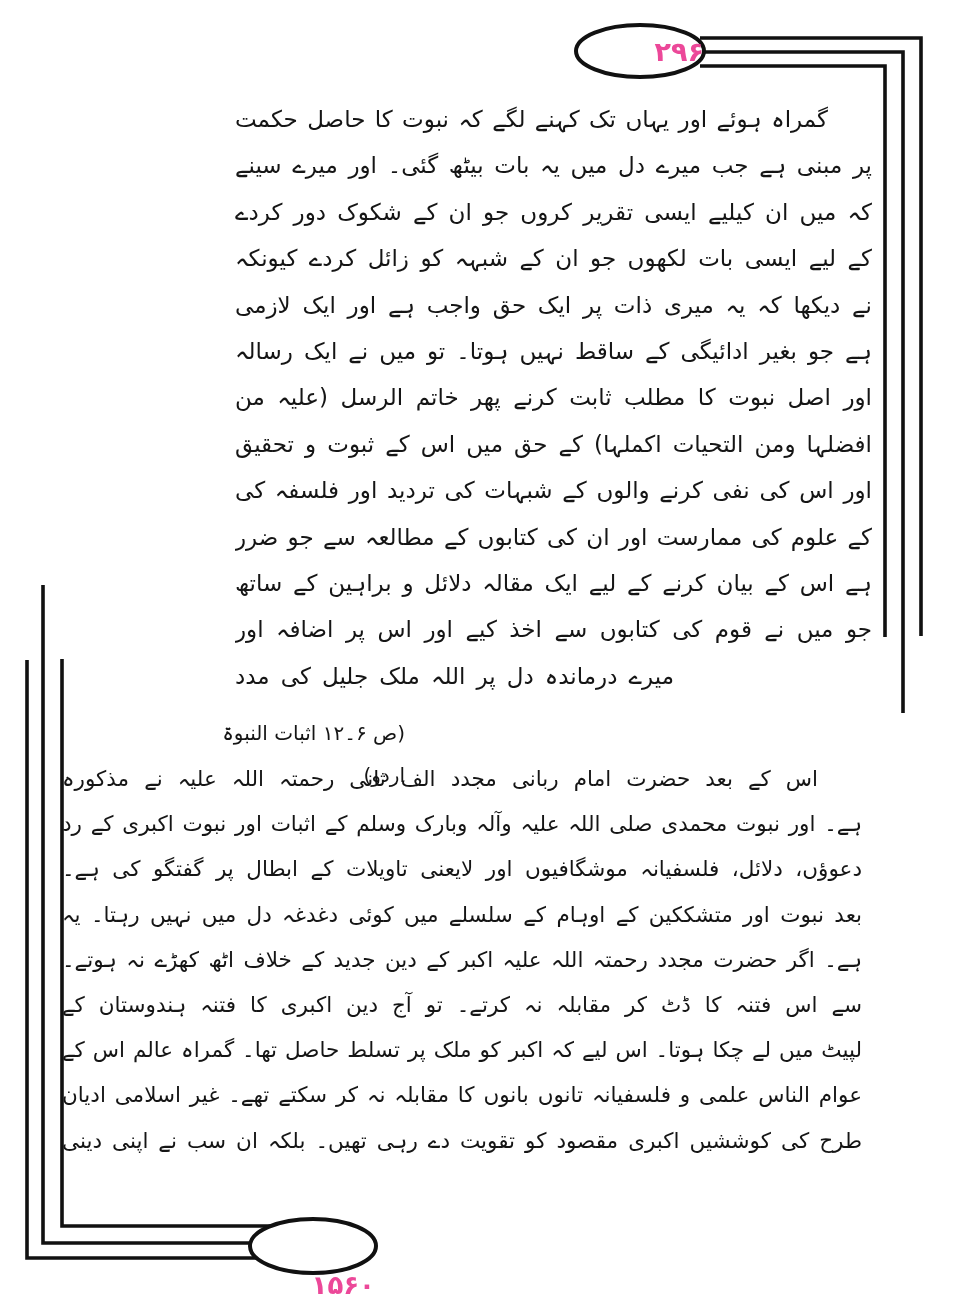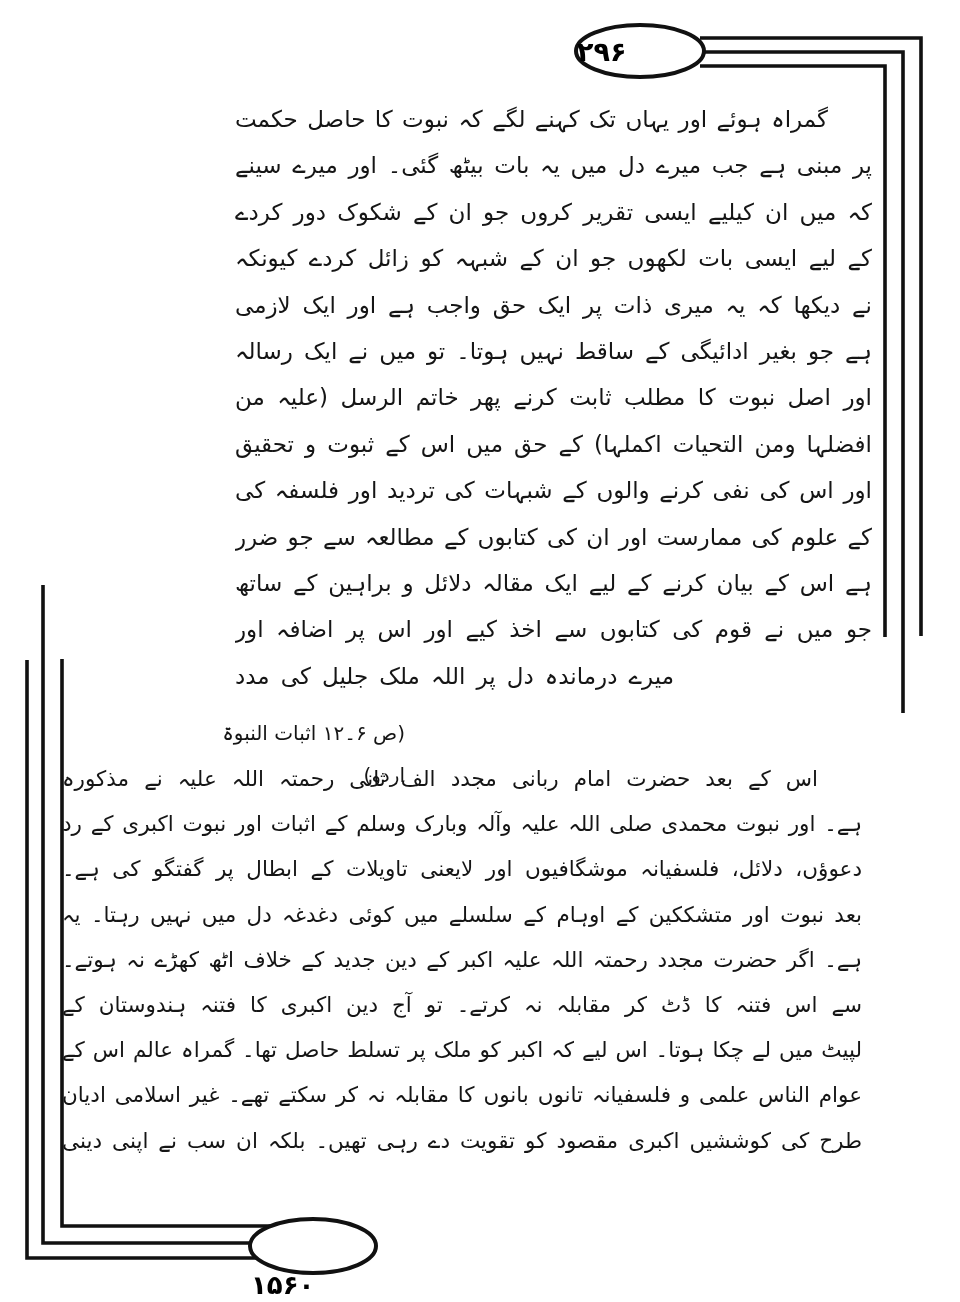--- a/index.html
+++ b/index.html
@@ -3,22 +3,22 @@
 <meta charset="utf-8">
 <style>
   html,body { margin:0; padding:0; background:#e8e8e8; }
   .page {
     position:relative; width:960px; height:1302px; margin:0 auto;
     background:#ffffff; overflow:hidden;
     font-family:"DejaVu Sans", sans-serif; color:#151515;
   }
   .border-svg { position:absolute; left:0; top:0; width:960px; height:1302px; pointer-events:none; }
   .pagenum {
-    position:absolute; text-align:left; font-weight:bold;
-    direction:rtl; letter-spacing:2px; color:#000000;
+    position:absolute; text-align:right; font-weight:bold;
+    direction:rtl; letter-spacing:2px; color:#ec4899;
   }
   .pagenum-top    { left:577px; top:27px;   width:127px; height:49px; line-height:49px; font-size:27px; }
   .pagenum-bottom { left:251px; top:1219px; width:124px; height:53px; line-height:53px; font-size:26px;margin-top:40px; }
   .urdu { direction:rtl; unicode-bidi:embed; }
   .quote-block {
     position:absolute; left:235px; top:96px; width:637px; font-size:23px;
   }
   .tline {
     display:block; overflow:hidden;
     text-align:justify; text-align-last:justify;

